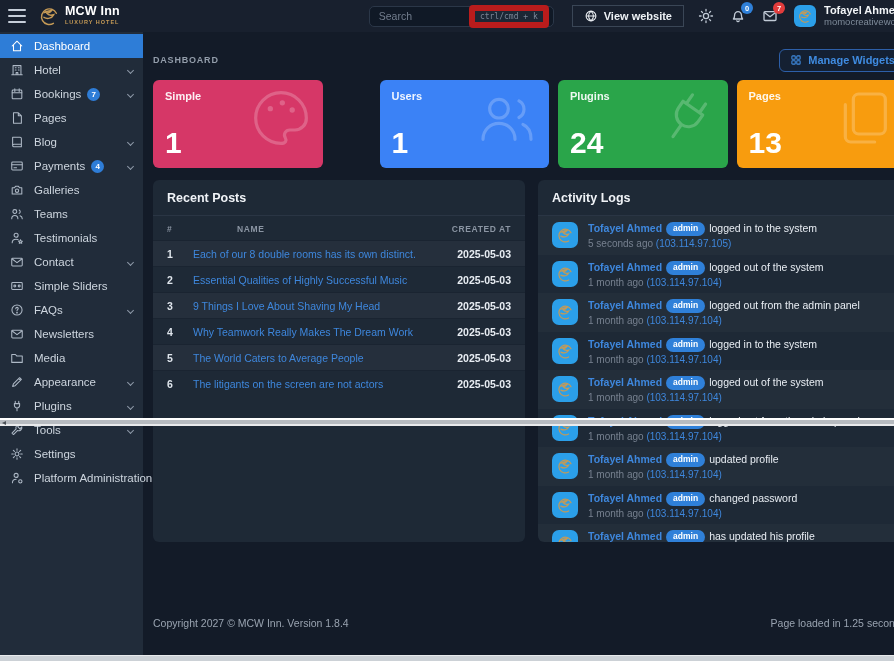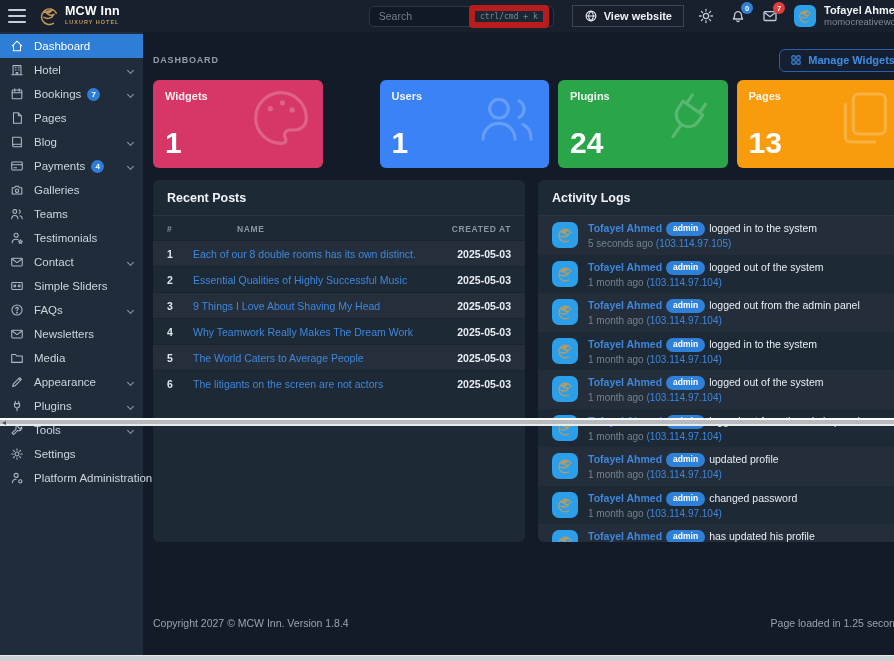--- a/index.html
+++ b/index.html
@@ -348,21 +348,21 @@
             <rect x="9" y="2.5" width="4.5" height="4.5" rx="1"></rect>
             <rect x="2.5" y="9" width="4.5" height="4.5" rx="1"></rect>
             <rect x="9" y="9" width="4.5" height="4.5" rx="1"></rect>
           </svg>
         <span>Manage Widgets</span>
       </div>
     </div>
 
     <div class="cards">
       <div class="card" style="background: rgb(214, 55, 103);">
-        <div class="card-label">Widgets</div>
+        <div class="card-label">Simple</div>
         <div class="card-value">1</div>
         <div class="card-ico">
           <svg viewBox="0 0 24 24">
               <path d="M12 2.5A9.5 9.5 0 1012 21.5c1.8 0 2.2-1.1 1.6-2.1-.8-1.3.1-2.9 1.7-2.9h1.9A4.3 4.3 0 0021.5 12 9.5 9.5 0 0012 2.5z"></path>
               <circle class="dotf" cx="8" cy="8.5" r="1"></circle>
               <circle class="dotf" cx="12.5" cy="6.3" r="1"></circle>
               <circle class="dotf" cx="16.2" cy="9" r="1"></circle>
             </svg>
         </div>
       </div>

